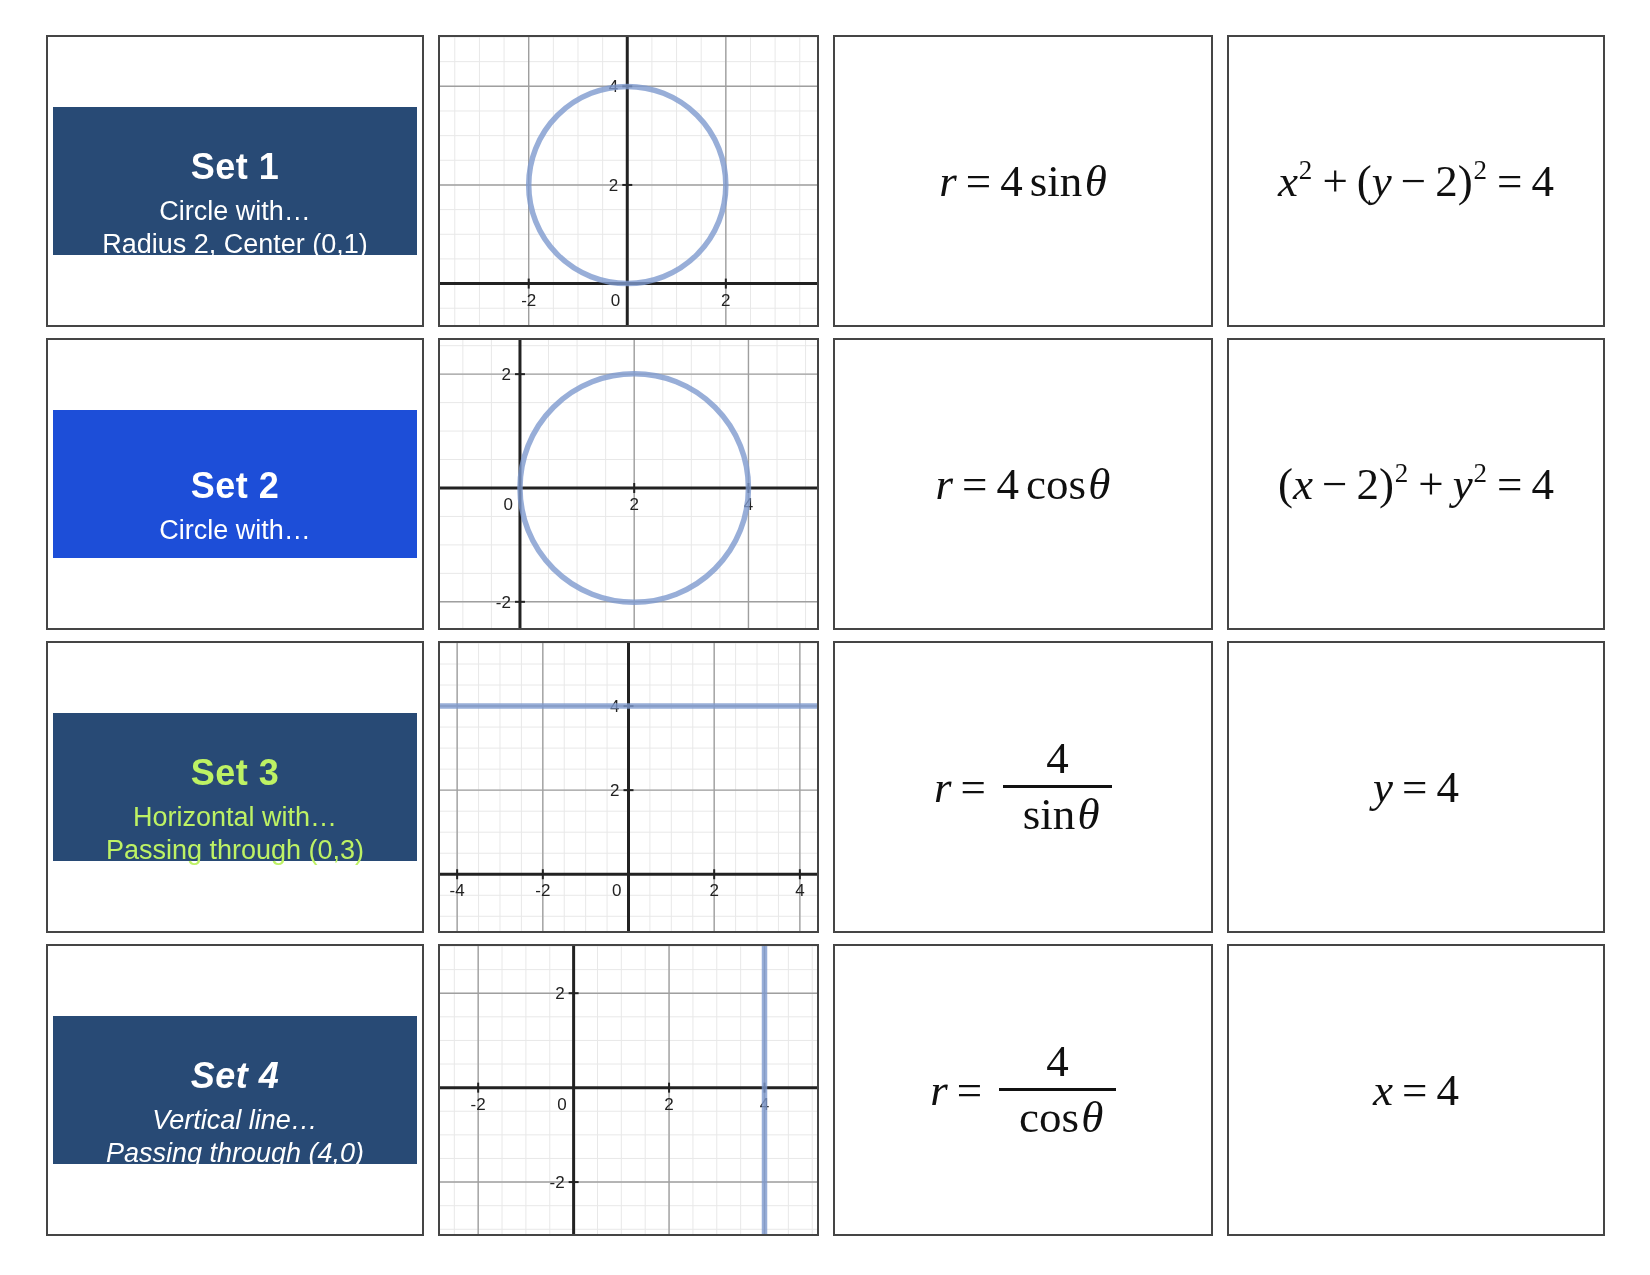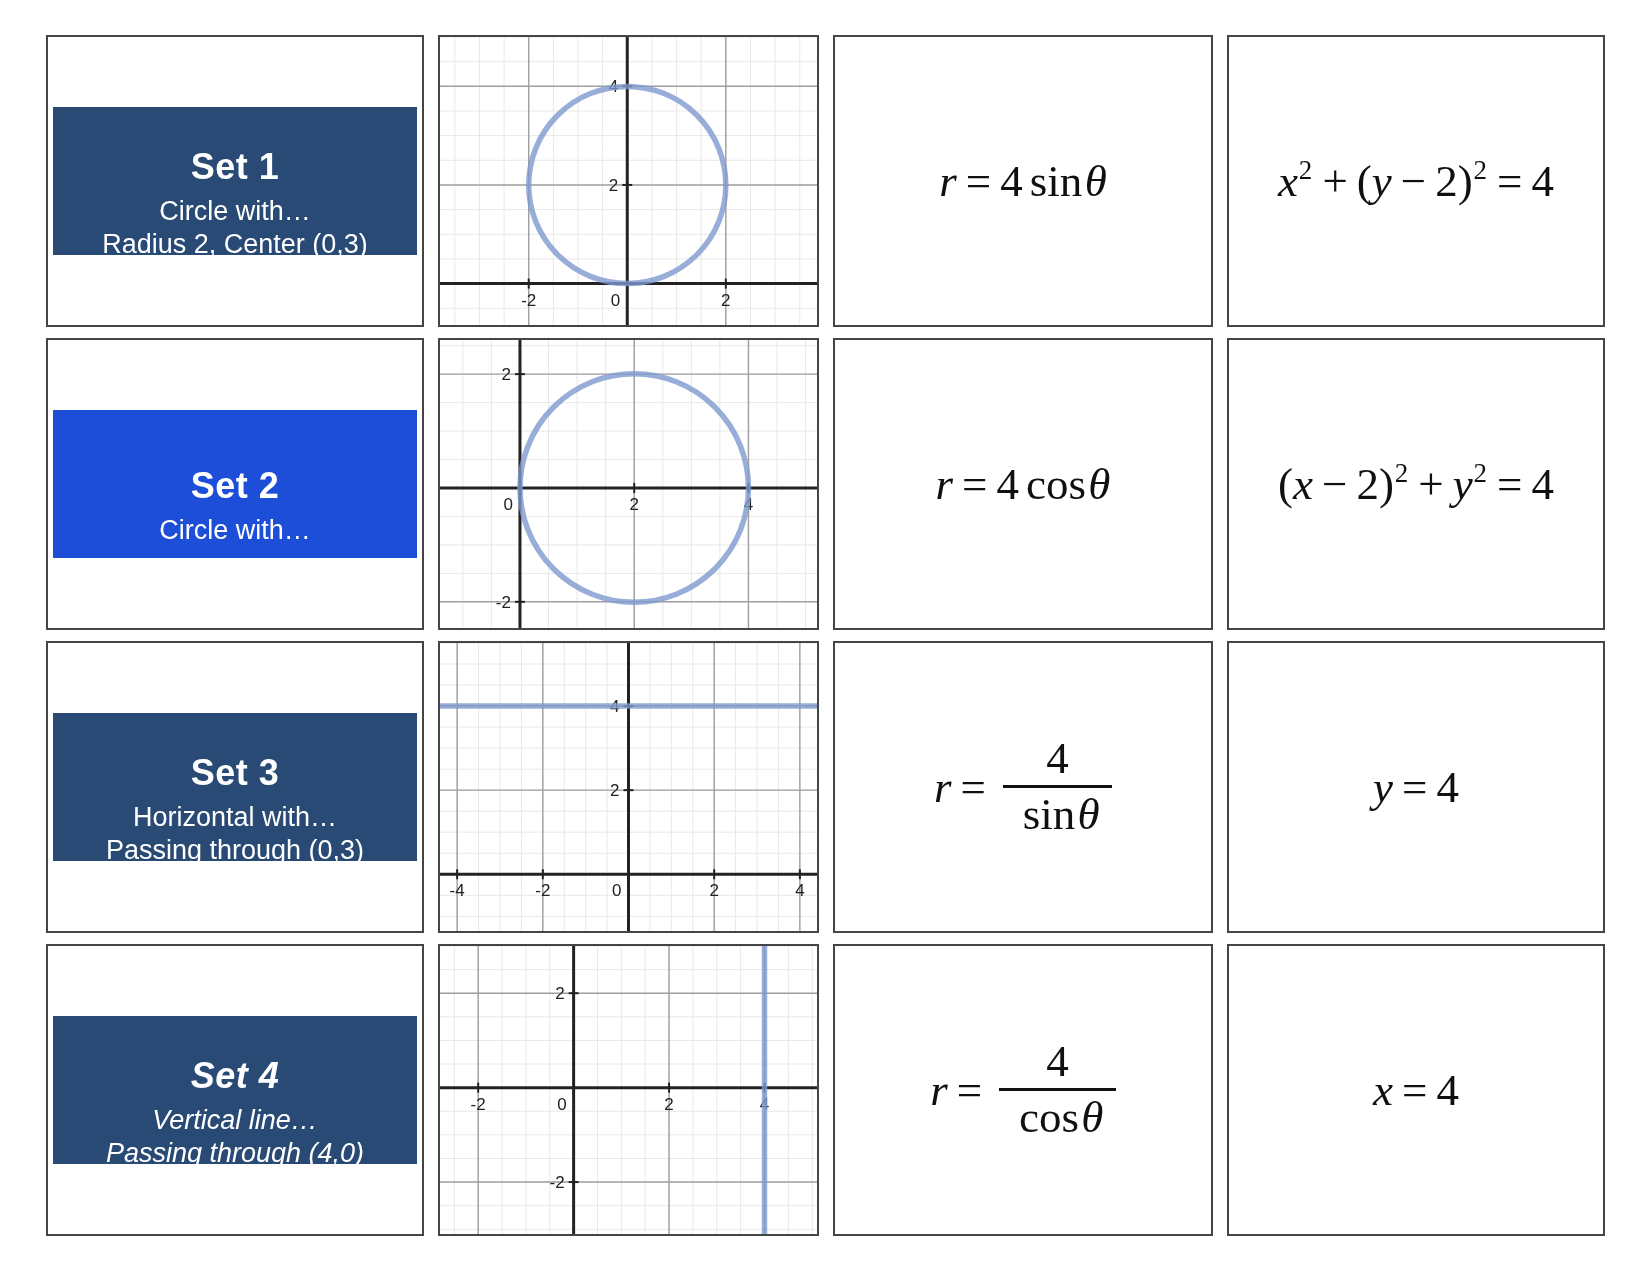--- a/index.html
+++ b/index.html
@@ -43,21 +43,21 @@
 </style>
 </head>
 <body>
 
 <div class="sheet">
 
   <div class="card label-card" style="border-color: rgb(69, 69, 69);">
     <div class="navy" style="background: rgb(40, 74, 117); color: rgb(255, 255, 255);">
       <div class="t">Set 1</div>
       <div class="l">Circle with…</div>
-      <div class="l">Radius 2, Center (0,3)</div>
+      <div class="l">Radius 2, Center (0,1)</div>
     </div>
   </div>
   <div class="card graph-card" style="border-color: rgb(69, 69, 69);">
       <svg width="377" height="288" viewBox="0 0 377 288">
         <line x1="14.784313725490186" x2="14.784313725490186" y1="0" y2="288" stroke="#e8e8e8" stroke-width="1"></line>
         <line x1="39.42483660130718" x2="39.42483660130718" y1="0" y2="288" stroke="#e8e8e8" stroke-width="1"></line>
         <line x1="64.06535947712416" x2="64.06535947712416" y1="0" y2="288" stroke="#e8e8e8" stroke-width="1"></line>
         <line x1="88.70588235294116" x2="88.70588235294116" y1="0" y2="288" stroke="#e8e8e8" stroke-width="1"></line>
         <line x1="113.34640522875814" x2="113.34640522875814" y1="0" y2="288" stroke="#e8e8e8" stroke-width="1"></line>
         <line x1="137.98692810457513" x2="137.98692810457513" y1="0" y2="288" stroke="#e8e8e8" stroke-width="1"></line>
@@ -157,21 +157,21 @@
       </svg>
     </div>
   <div class="card eq-card" style="border-color: rgb(69, 69, 69);">
       <span class="eq-inline"><span class="tk-i">r</span><span class="tk-o">=</span><span class="tk-n">4</span><span class="tk-f">cos</span><span class="tk-i">θ</span></span>
     </div>
   <div class="card eq-card" style="border-color: rgb(69, 69, 69);">
       <span class="eq-inline"><span class="tk-n">(</span><span class="tk-i">x</span><span class="tk-o">−</span><span class="tk-n">2</span><span class="tk-n">)</span><span class="tk-s">2</span><span class="tk-o">+</span><span class="tk-i">y</span><span class="tk-s">2</span><span class="tk-o">=</span><span class="tk-n">4</span></span>
     </div>
 
   <div class="card label-card" style="border-color: rgb(69, 69, 69);">
-    <div class="navy" style="background: rgb(40, 74, 117); color: #ffffff;">
+    <div class="navy" style="background: rgb(40, 74, 117); color: #bef264;">
       <div class="t">Set 3</div>
       <div class="l">Horizontal with…</div>
       <div class="l">Passing through (0,3)</div>
     </div>
   </div>
   <div class="card graph-card" style="border-color: rgb(69, 69, 69);">
       <svg width="377" height="288" viewBox="0 0 377 288">
         <line x1="17.13636363636365" x2="17.13636363636365" y1="0" y2="288" stroke="#e8e8e8" stroke-width="1"></line>
         <line x1="38.556818181818194" x2="38.556818181818194" y1="0" y2="288" stroke="#e8e8e8" stroke-width="1"></line>
         <line x1="59.977272727272734" x2="59.977272727272734" y1="0" y2="288" stroke="#e8e8e8" stroke-width="1"></line>

